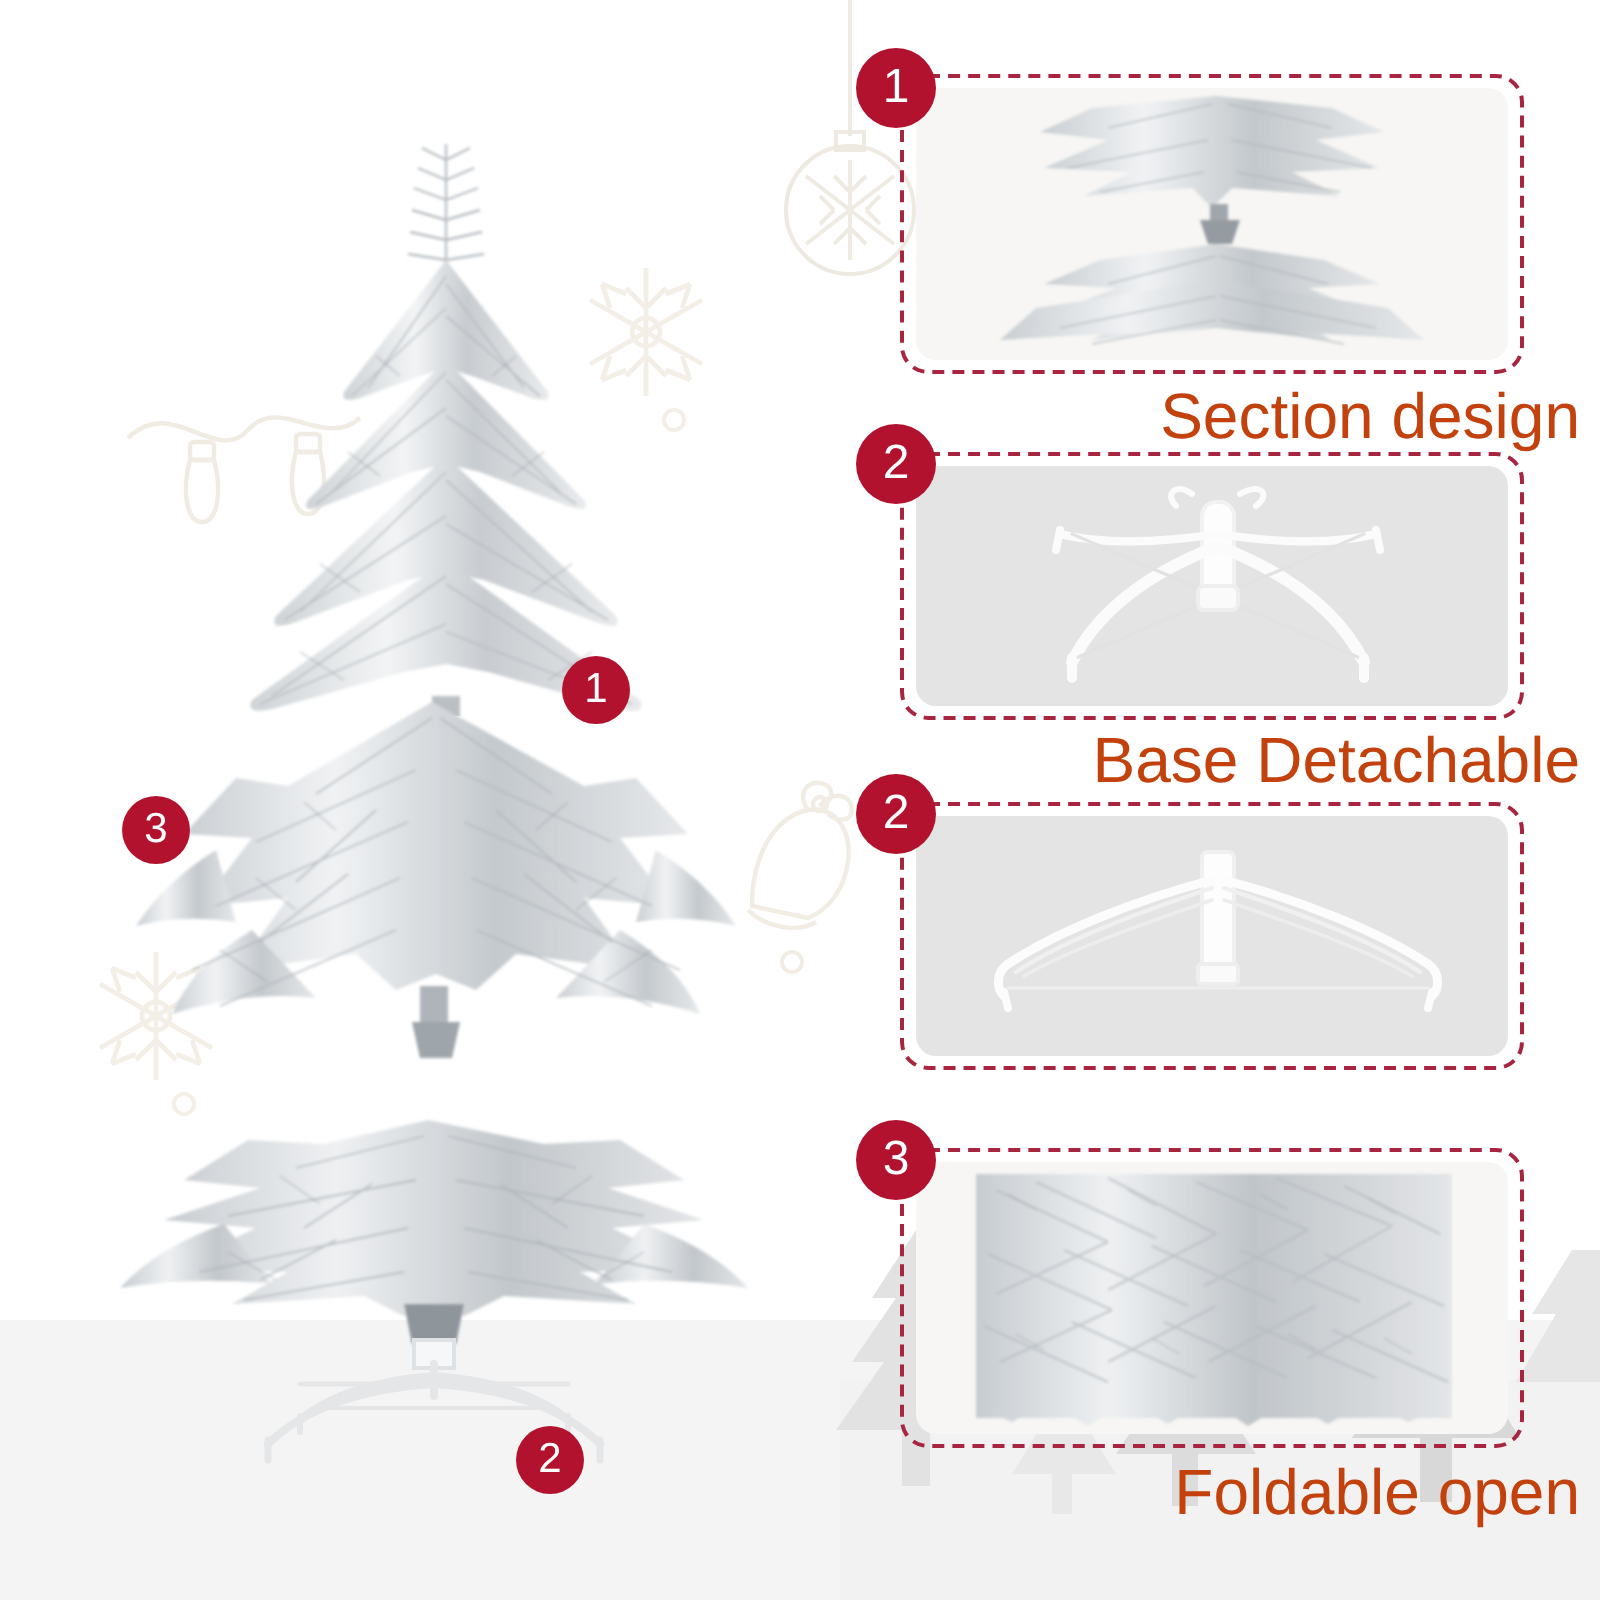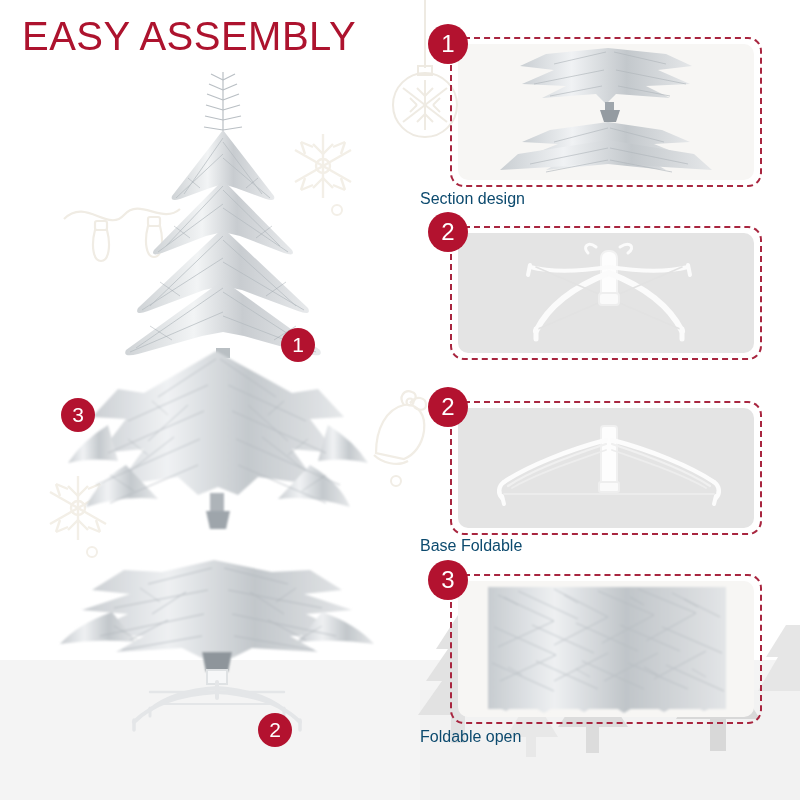--- a/index.html
+++ b/index.html
@@ -90,35 +90,34 @@
     background: #b3122f;
     color: #ffffff;
     font-size: 24px;
     line-height: 40px;
     text-align: center;
     z-index: 5;
   }
   .panel-caption {
     position: absolute;
     width: 100%;
-    text-align: left;
-    font-size: 16px;
-    color: #0c4a6e;
+    text-align: right;
+    font-size: 32px;
+    color: #c2410c;
     white-space: nowrap;
   }
 </style>
 </head>
 <body>
 
 <div id="page">
 
   <div class="ground"></div>
   <div class="ground-right"></div>
 
-  <div class="title">EASY ASSEMBLY</div>
 
   <div class="deco" style="left:370px; top:0px;">
     <svg width="110" height="140" viewBox="0 0 110 140">
       <line x1="55" y1="0" x2="55" y2="68" stroke="#eeeae2" stroke-width="2"></line>
       <rect x="48" y="66" width="14" height="9" fill="none" stroke="#eeeae2" stroke-width="2"></rect>
       <circle cx="55" cy="105" r="32" fill="none" stroke="#eeeae2" stroke-width="2"></circle>
       <g stroke="#efebe3" stroke-width="2" fill="none">
         <line x1="55" y1="80" x2="55" y2="130"></line>
         <line x1="33" y1="88" x2="77" y2="122"></line>
         <line x1="33" y1="122" x2="77" y2="88"></line>
@@ -485,20 +484,21 @@
           <line x1="78" y1="96" x2="78" y2="106" stroke-width="5"></line>
           <line x1="224" y1="96" x2="224" y2="106" stroke-width="5"></line>
           <line x1="72" y1="32" x2="70" y2="42" stroke-width="4"></line>
           <line x1="230" y1="32" x2="232" y2="42" stroke-width="4"></line>
 
           <rect x="141" y="60" width="20" height="12" rx="3" fill="#fafafa" stroke="#eeeeee" stroke-width="2"></rect>
         </g>
       </svg>
     </div>
     <div class="panel-badge" style="left:8px; top:0px;">2</div>
+    <div class="panel-caption" style="left:0px; top:150px;">Base Detachable</div>
   </div>
 
   <div class="panel" style="left:420px; top:385px; width:370px; height:185px;">
     <div class="panel-box" style="left:30px; top:16px; width:312px; height:134px;"></div>
     <div class="panel-photo grey" style="left:38px; top:23px; width:296px; height:120px;">
       <svg width="296" height="120" viewBox="0 0 296 120">
         <g fill="none" stroke="#fcfcfc" stroke-linecap="round">
 
           <rect x="143" y="18" width="16" height="66" rx="3" fill="#fdfdfd" stroke="#f0f0f0" stroke-width="2"></rect>
 
@@ -514,21 +514,20 @@
           <line x1="44" y1="88" x2="46" y2="96" stroke-width="4"></line>
           <line x1="258" y1="88" x2="256" y2="96" stroke-width="4"></line>
 
           <line x1="46" y1="86" x2="256" y2="86" stroke-width="1.6" stroke="#eeeeee"></line>
 
           <rect x="141" y="74" width="20" height="10" rx="2" fill="#fafafa" stroke="#eeeeee" stroke-width="2"></rect>
         </g>
       </svg>
     </div>
     <div class="panel-badge" style="left:8px; top:2px;">2</div>
-    <div class="panel-caption" style="left:0px; top:152px;">Base Foldable</div>
   </div>
 
   <div class="panel" style="left:420px; top:556px; width:370px; height:200px;">
     <div class="panel-box" style="left:30px; top:18px; width:312px; height:150px;"></div>
     <div class="panel-photo" style="left:38px; top:25px; width:296px; height:136px;">
       <svg width="296" height="136" viewBox="0 0 296 136">
         <defs>
           <linearGradient id="pg4" x1="0" y1="0" x2="1" y2="0">
             <stop offset="0%" stop-color="#c7ccd0"></stop>
             <stop offset="28%" stop-color="#eef0f2"></stop>

